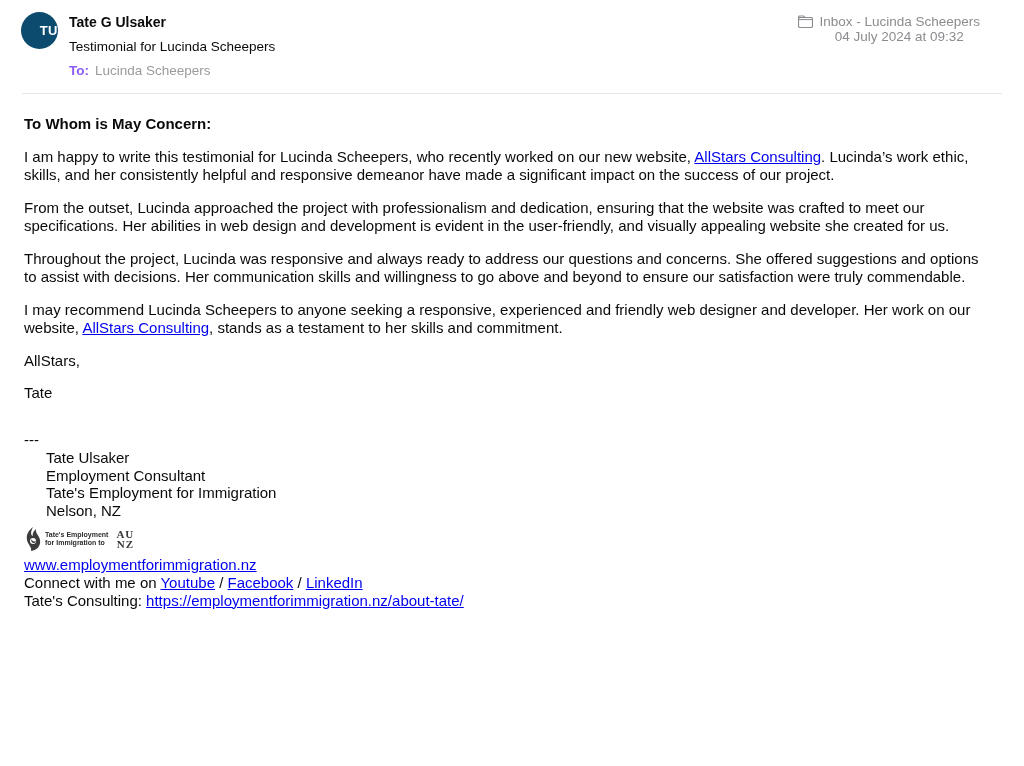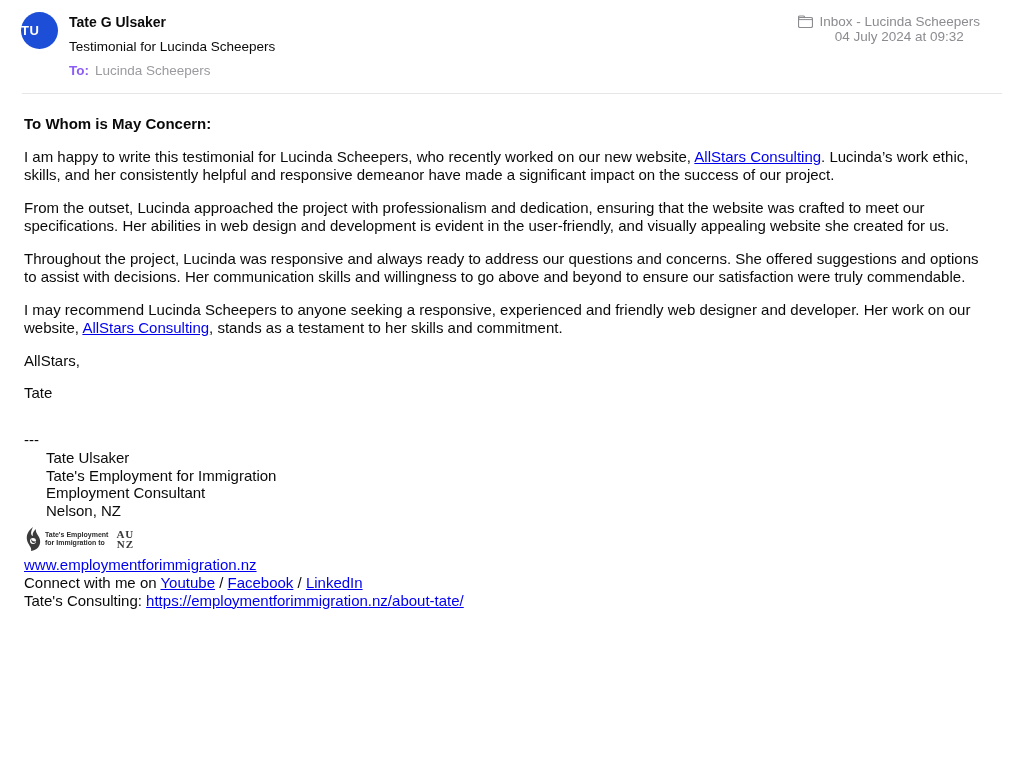--- a/index.html
+++ b/index.html
@@ -15,23 +15,23 @@
   .mail-header {
     position: relative;
     padding: 12px 24px 10px 22px;
     height: 94px;
   }
   .avatar {
     position: absolute;
     left: 21px; top: 12px;
     width: 37px; height: 37px;
     border-radius: 50%;
-    background: #1d4ed8;
+    background: #0c4a6e;
     color: #ffffff;
-    display: flex; align-items: center; justify-content: flex-start;
+    display: flex; align-items: center; justify-content: flex-end;
     font-size: 13px; font-weight: bold; letter-spacing: 0.5px;
   }
   .header-main { margin-left: 47px; }
   .sender-name { font-size: 14px; font-weight: bold; line-height: 1; padding-top: 3px; }
   .subject-line { font-size: 13.5px; margin-top: 10px; }
   .to-line { font-size: 13.5px; margin-top: 9px; }
   .to-label { font-weight: bold; color: #8b5cf6; }
   .to-recipient { color: #9a9a9f; margin-left: 6px; }
   .header-meta {
     position: absolute;
@@ -136,22 +136,22 @@
 
   <p class="closing">AllStars,</p>
 
   <p class="signoff">Tate</p>
 
   
   <div class="sig-divider">---</div>
 
   <div class="sig-block">
     <div>Tate Ulsaker</div>
+    <div>Employment Consultant</div>
     <div>Tate's Employment for Immigration</div>
-    <div>Employment Consultant</div>
     <div>Nelson, NZ</div>
   </div>
 
   <div class="sig-logo">
     <span class="logo-flame">
       <svg width="20" height="26" viewBox="0 0 20 26">
         <path d="M9 1 C4 5 2 9 3 14 C4 19 8 21 7 25 C13 24 17 20 16 14 C15 9 11 7 12 3 C10 5 8 7 9 10 C6 9 7 5 9 1 Z" fill="#3c3c3c"></path>
         <circle cx="9" cy="15" r="3" fill="#ffffff"></circle>
         <path d="M7 13 C8 15 10 16 12 15 C11 18 7 18 7 13 Z" fill="#3c3c3c"></path>
       </svg>

